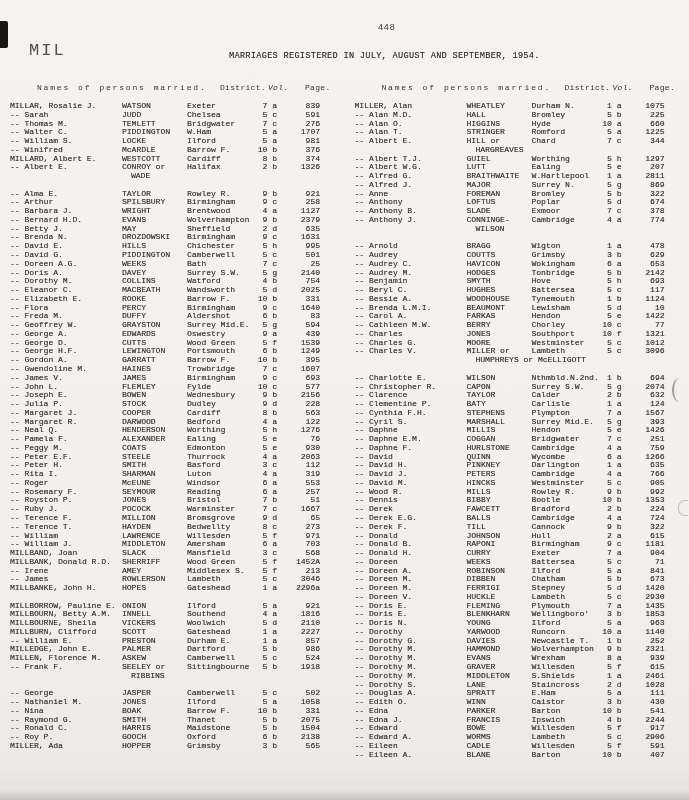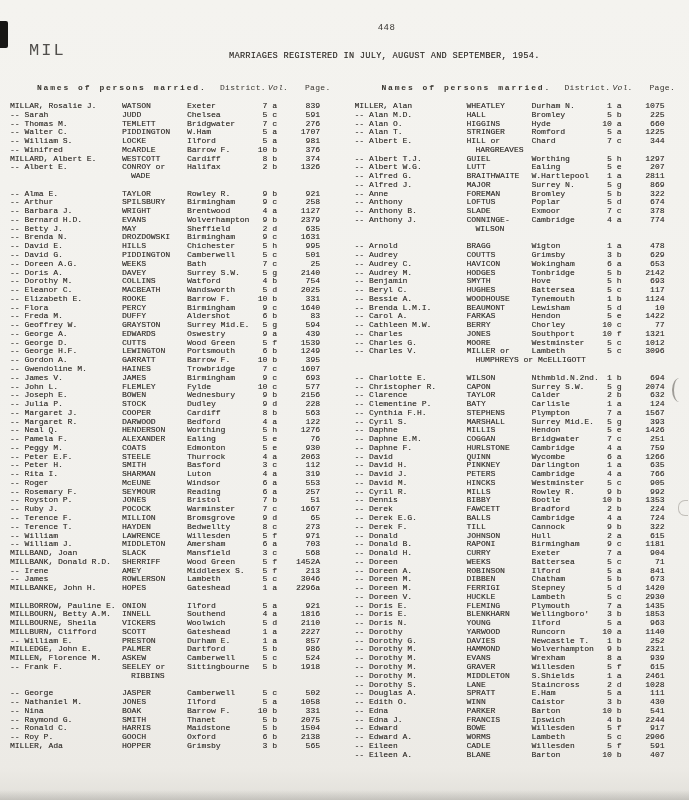--- a/index.html
+++ b/index.html
@@ -10,21 +10,21 @@
     color:#35322e;overflow:hidden;
   }
   .paper *{white-space:nowrap;}
   .pagenum{position:absolute;top:23px;left:0;width:689px;text-align:center;font-size:9px;letter-spacing:.5px;color:#3a3733;margin-left:42px;}
   .mil{position:absolute;top:41px;left:29px;font-family:Liberation Mono, monospace;font-size:17px;letter-spacing:2px;color:#514f4c;}
   .title{position:absolute;top:51px;left:189px;font-size:8.5px;letter-spacing:.35px;color:#34312d;text-shadow:.2px .2px .3px rgba(55,50,46,.55);margin-left:40px;}
   .columns{position:absolute;top:83px;left:0;display:flex;width:689px;}
   .col{width:344.5px;position:relative;}
   .colhead{position:relative;height:10px;margin-bottom:9px;font-size:8px;}
   .colhead span{position:absolute;top:0;color:#38352f;}
-  .h-names{left:37px;letter-spacing:1.8px;word-spacing:1.5px;font-weight:bold;}
+  .h-names{left:37px;letter-spacing:1.8px;word-spacing:1.5px;}
   .h-district{left:220px;letter-spacing:.3px;}
   .h-vol{left:268px;letter-spacing:.3px;font-style:italic;}
   .h-page{left:305px;letter-spacing:.3px;}
   .rows{font-size:8px;text-shadow:.2px .2px .3px rgba(55,50,46,.5);}
   .row{display:grid;grid-template-columns:112px 65px 68px 22px 43px;padding-left:10px;height:8.78px;line-height:8.78px;}
   .row.gap{height:8.78px;}
   .c{overflow:visible;}
   .c-v,.c-p{text-align:right;}
   .c-s2{grid-column:2/6;padding-left:9px;}
   
@@ -836,21 +836,21 @@
             <span class="c c-p">766</span>
           </div>
           <div class="row">
             <span class="c c-n">-- David M.</span>
             <span class="c c-s">HINCKS</span>
             <span class="c c-d">Westminster</span>
             <span class="c c-v">5 c</span>
             <span class="c c-p">905</span>
           </div>
           <div class="row">
-            <span class="c c-n">-- Cyril R.</span>
+            <span class="c c-n">-- Wood R.</span>
             <span class="c c-s">MILLS</span>
             <span class="c c-d">Rowley R.</span>
             <span class="c c-v">9 b</span>
             <span class="c c-p">992</span>
           </div>
           <div class="row">
             <span class="c c-n">-- Dennis</span>
             <span class="c c-s">BIBBY</span>
             <span class="c c-d">Bootle</span>
             <span class="c c-v">10 b</span>

